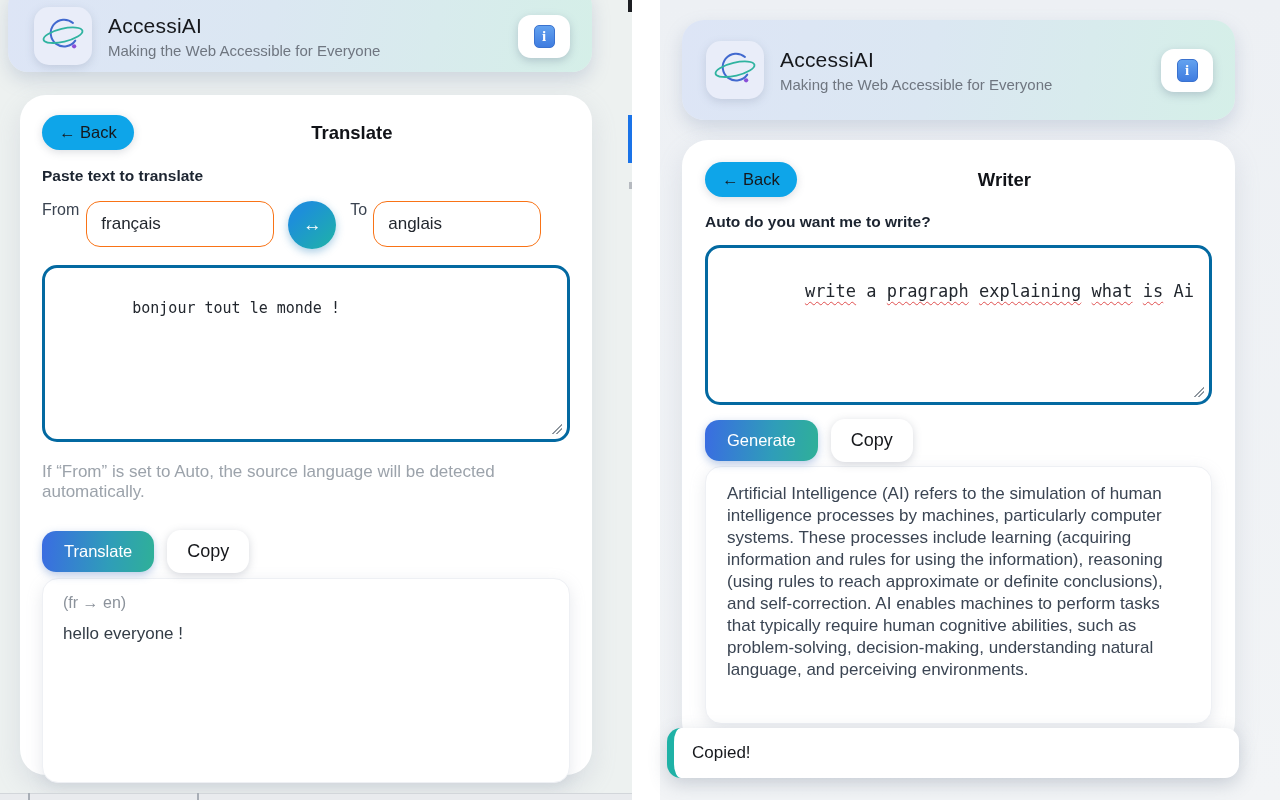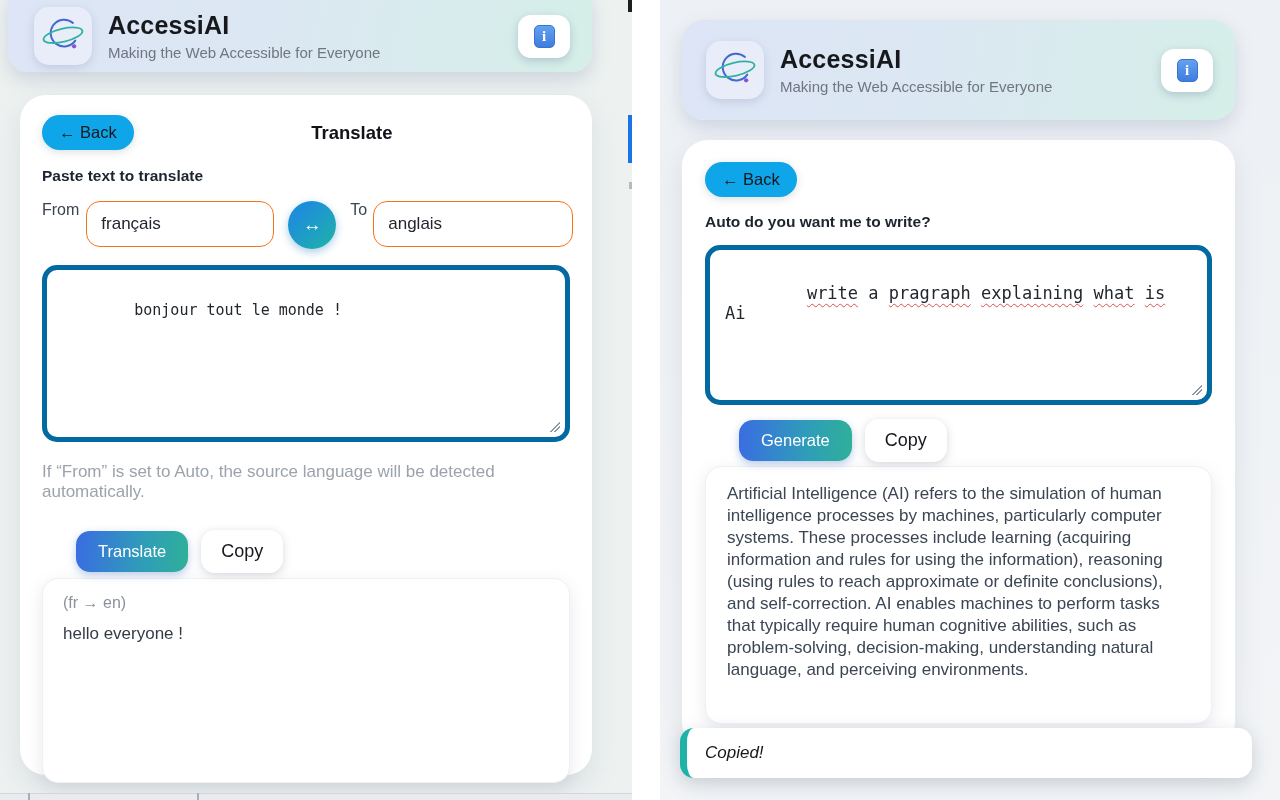--- a/index.html
+++ b/index.html
@@ -6,45 +6,45 @@
   html,body { width:1280px; height:800px; background:#ffffff; font-family:"Liberation Sans", sans-serif; }
   #stage { position:relative; width:1280px; height:800px; overflow:hidden; background:#ffffff; }
 
   
   .hdr-card { position:absolute; display:flex; align-items:center;
     background:linear-gradient(100deg,#dde5f6 0%,#dbe7f2 45%,#d5efe8 100%);
     box-shadow:0 8px 18px rgba(125,145,175,.28); }
   .logo-box { width:58px; height:58px; border-radius:15px; background:#e9edf9;
     box-shadow:0 3px 8px rgba(120,130,160,.25); display:flex; align-items:center; justify-content:center; flex:0 0 auto; }
   .hdr-text { margin-left:16px; }
-  .app-title { font-size:25px; font-weight:700; color:#16181c; letter-spacing:.2px; }
+  .app-title { font-size:21px; font-weight:400; color:#16181c; letter-spacing:.2px; }
   .app-sub { font-size:15px; color:#6f7680; margin-top:4px; }
   .info-btn { margin-left:auto; width:52px; height:43px; border-radius:13px; background:#ffffff; border:none;
     box-shadow:0 3px 9px rgba(110,125,150,.35); display:flex; align-items:center; justify-content:center; cursor:pointer; }
   .info-glyph { width:21px; height:23px; border-radius:5px;
     background:linear-gradient(180deg,#63a2ef 0%,#3f7ce0 100%); border:1px solid #3a72cf;
     color:#ffffff; font-family:"Liberation Serif", serif; font-weight:bold; font-size:15px;
     display:flex; align-items:center; justify-content:center; }
   .main-card { position:absolute; background:#ffffff; border-radius:26px;
     box-shadow:0 10px 26px rgba(140,152,175,.20); }
   .back-btn { display:inline-block; background:#0ea5e9; border:none; border-radius:18px;
     padding:8px 17px; font-size:16.5px; color:#16181c; font-family:"Liberation Sans", sans-serif;
     box-shadow:0 2px 9px rgba(90,100,120,.22); cursor:pointer; }
   .view-row { display:flex; align-items:center; }
   .view-title { flex:1; text-align:center; font-size:18.5px; font-weight:bold; color:#111318; }
   .field-label { font-size:15.5px; font-weight:bold; color:#1c2430; }
-  .txtarea { width:100%; border:5px solid #0369a1; border-radius:15px; background:#fff;
+  .txtarea { width:100%; border:3px solid #0369a1; border-radius:15px; background:#fff;
     font-family:"DejaVu Sans Mono", monospace; color:#22272e; padding:13px 15px;
     white-space:pre-wrap; position:relative; resize:none; outline:none; }
   .grip { position:absolute; right:5px; bottom:5px; width:11px; height:11px;
     background:linear-gradient(135deg,transparent 0 52%,#8f979f 52% 60%,transparent 60% 72%,#8f979f 72% 80%,transparent 80%); }
   .grad-btn { border:none; border-radius:14px; color:#ffffff; font-size:16.5px;
     font-family:"Liberation Sans", sans-serif; padding:11px 22px;
     background:linear-gradient(95deg,#3a6ce2 0%,#2f9db9 60%,#2fb098 100%);
-    box-shadow:0 3px 9px rgba(60,110,190,.35); cursor:pointer;margin-left:34px; }
+    box-shadow:0 3px 9px rgba(60,110,190,.35); cursor:pointer; }
   .white-btn { border:none; border-radius:14px; background:#ffffff; color:#16181c; font-size:18px;
     font-family:"Liberation Sans", sans-serif; padding:11px 20px;
     box-shadow:0 2px 9px rgba(90,100,120,.25); cursor:pointer; }
   .out-box { background:#ffffff; border:1px solid #eef0f4; border-radius:16px;
     box-shadow:0 5px 16px rgba(145,155,175,.22); overflow:hidden; }
   .sq { text-decoration:underline wavy #e04f4f 1px; text-decoration-skip-ink:none; text-underline-offset:4px; }
 
   
   #left-screen { position:absolute; left:0; top:0; width:632px; height:800px; background:#edf1f0; }
   #left-header { left:8px; top:-14px; width:584px; height:86px; border-radius:20px; padding:14px 22px 0 26px; }
@@ -64,23 +64,23 @@
 
   
   .seam { position:absolute; }
 
   
   #right-screen { position:absolute; left:660px; top:0; width:620px; height:800px;
     background:linear-gradient(180deg,#edf0f4 0%,#f2f4f6 100%); }
   #right-header { left:22px; top:20px; width:553px; height:100px; border-radius:22px; padding:0 22px 0 24px; }
   #right-card { left:22px; top:140px; width:553px; height:608px; padding:22px 23px; }
   #writer-output-text { font-size:17px; line-height:22px; color:#3b4553; }
-  #toast { position:absolute; left:20px; top:728px; width:572px; height:50px; background:#ffffff;
+  #toast { position:absolute; left:7px; top:728px; width:572px; height:50px; background:#ffffff;
     border-left:7px solid #1fb2a6; border-radius:14px; box-shadow:0 6px 18px rgba(80,95,120,.25);
-    display:flex; align-items:center;font-style:italic; }
+    display:flex; align-items:center; }
   #toast-label { font-size:17px; color:#16181c; padding-left:18px; }
 </style>
 </head>
 <body>
 
 <div id="stage">
 
   <div id="left-screen">
 
     <div class="hdr-card" id="left-header">
@@ -106,21 +106,21 @@
         <div class="view-title">Translate</div>
       </div>
 
       <div class="field-label" style="margin-top:17px;">Paste text to translate</div>
 
       <div class="lang-row">
         <span class="lang-label">From</span>
         <input class="lang-input" style="width: 188px; margin-left: 7px;" value="français">
         <button class="swap-btn"><span>↔</span></button>
         <span class="lang-label">To</span>
-        <input class="lang-input" style="width: 200px; margin-left: 6px;" value="anglais">
+        <input class="lang-input" style="width: 168px; margin-left: 6px;" value="anglais">
       </div>
 
       <div class="txtarea" style="margin-top:16px; height:177px; font-size:15px;">
         <span>bonjour tout le monde !</span>
         <span class="grip"></span>
       </div>
 
       <div class="helper">If “From” is set to Auto, the source language will be detected automatically.</div>
 
       <div style="margin-top:28px; display:flex; align-items:center; gap:13px;">
@@ -159,20 +159,21 @@
         <div class="app-sub">Making the Web Accessible for Everyone</div>
       </div>
       <button class="info-btn">
         <span class="info-glyph">i</span>
       </button>
     </div>
 
     <div class="main-card" id="right-card">
       <div class="view-row">
         <button class="back-btn">← Back</button>
+        <div class="view-title">Writer</div>
       </div>
 
       <div class="field-label" style="margin-top:16px;">Auto do you want me to write?</div>
 
       <div class="txtarea" style="margin-top:14px; height:160px; font-size:17px;">
         <span id="writer-prompt-words"><span class="sq">write</span> <span>a</span> <span class="sq">pragraph</span> <span class="sq">explaining</span> <span class="sq">what</span> <span class="sq">is</span> <span>Ai</span></span>
         <span class="grip"></span>
       </div>
 
       <div style="margin-top:14px; display:flex; align-items:center; gap:13px;">

